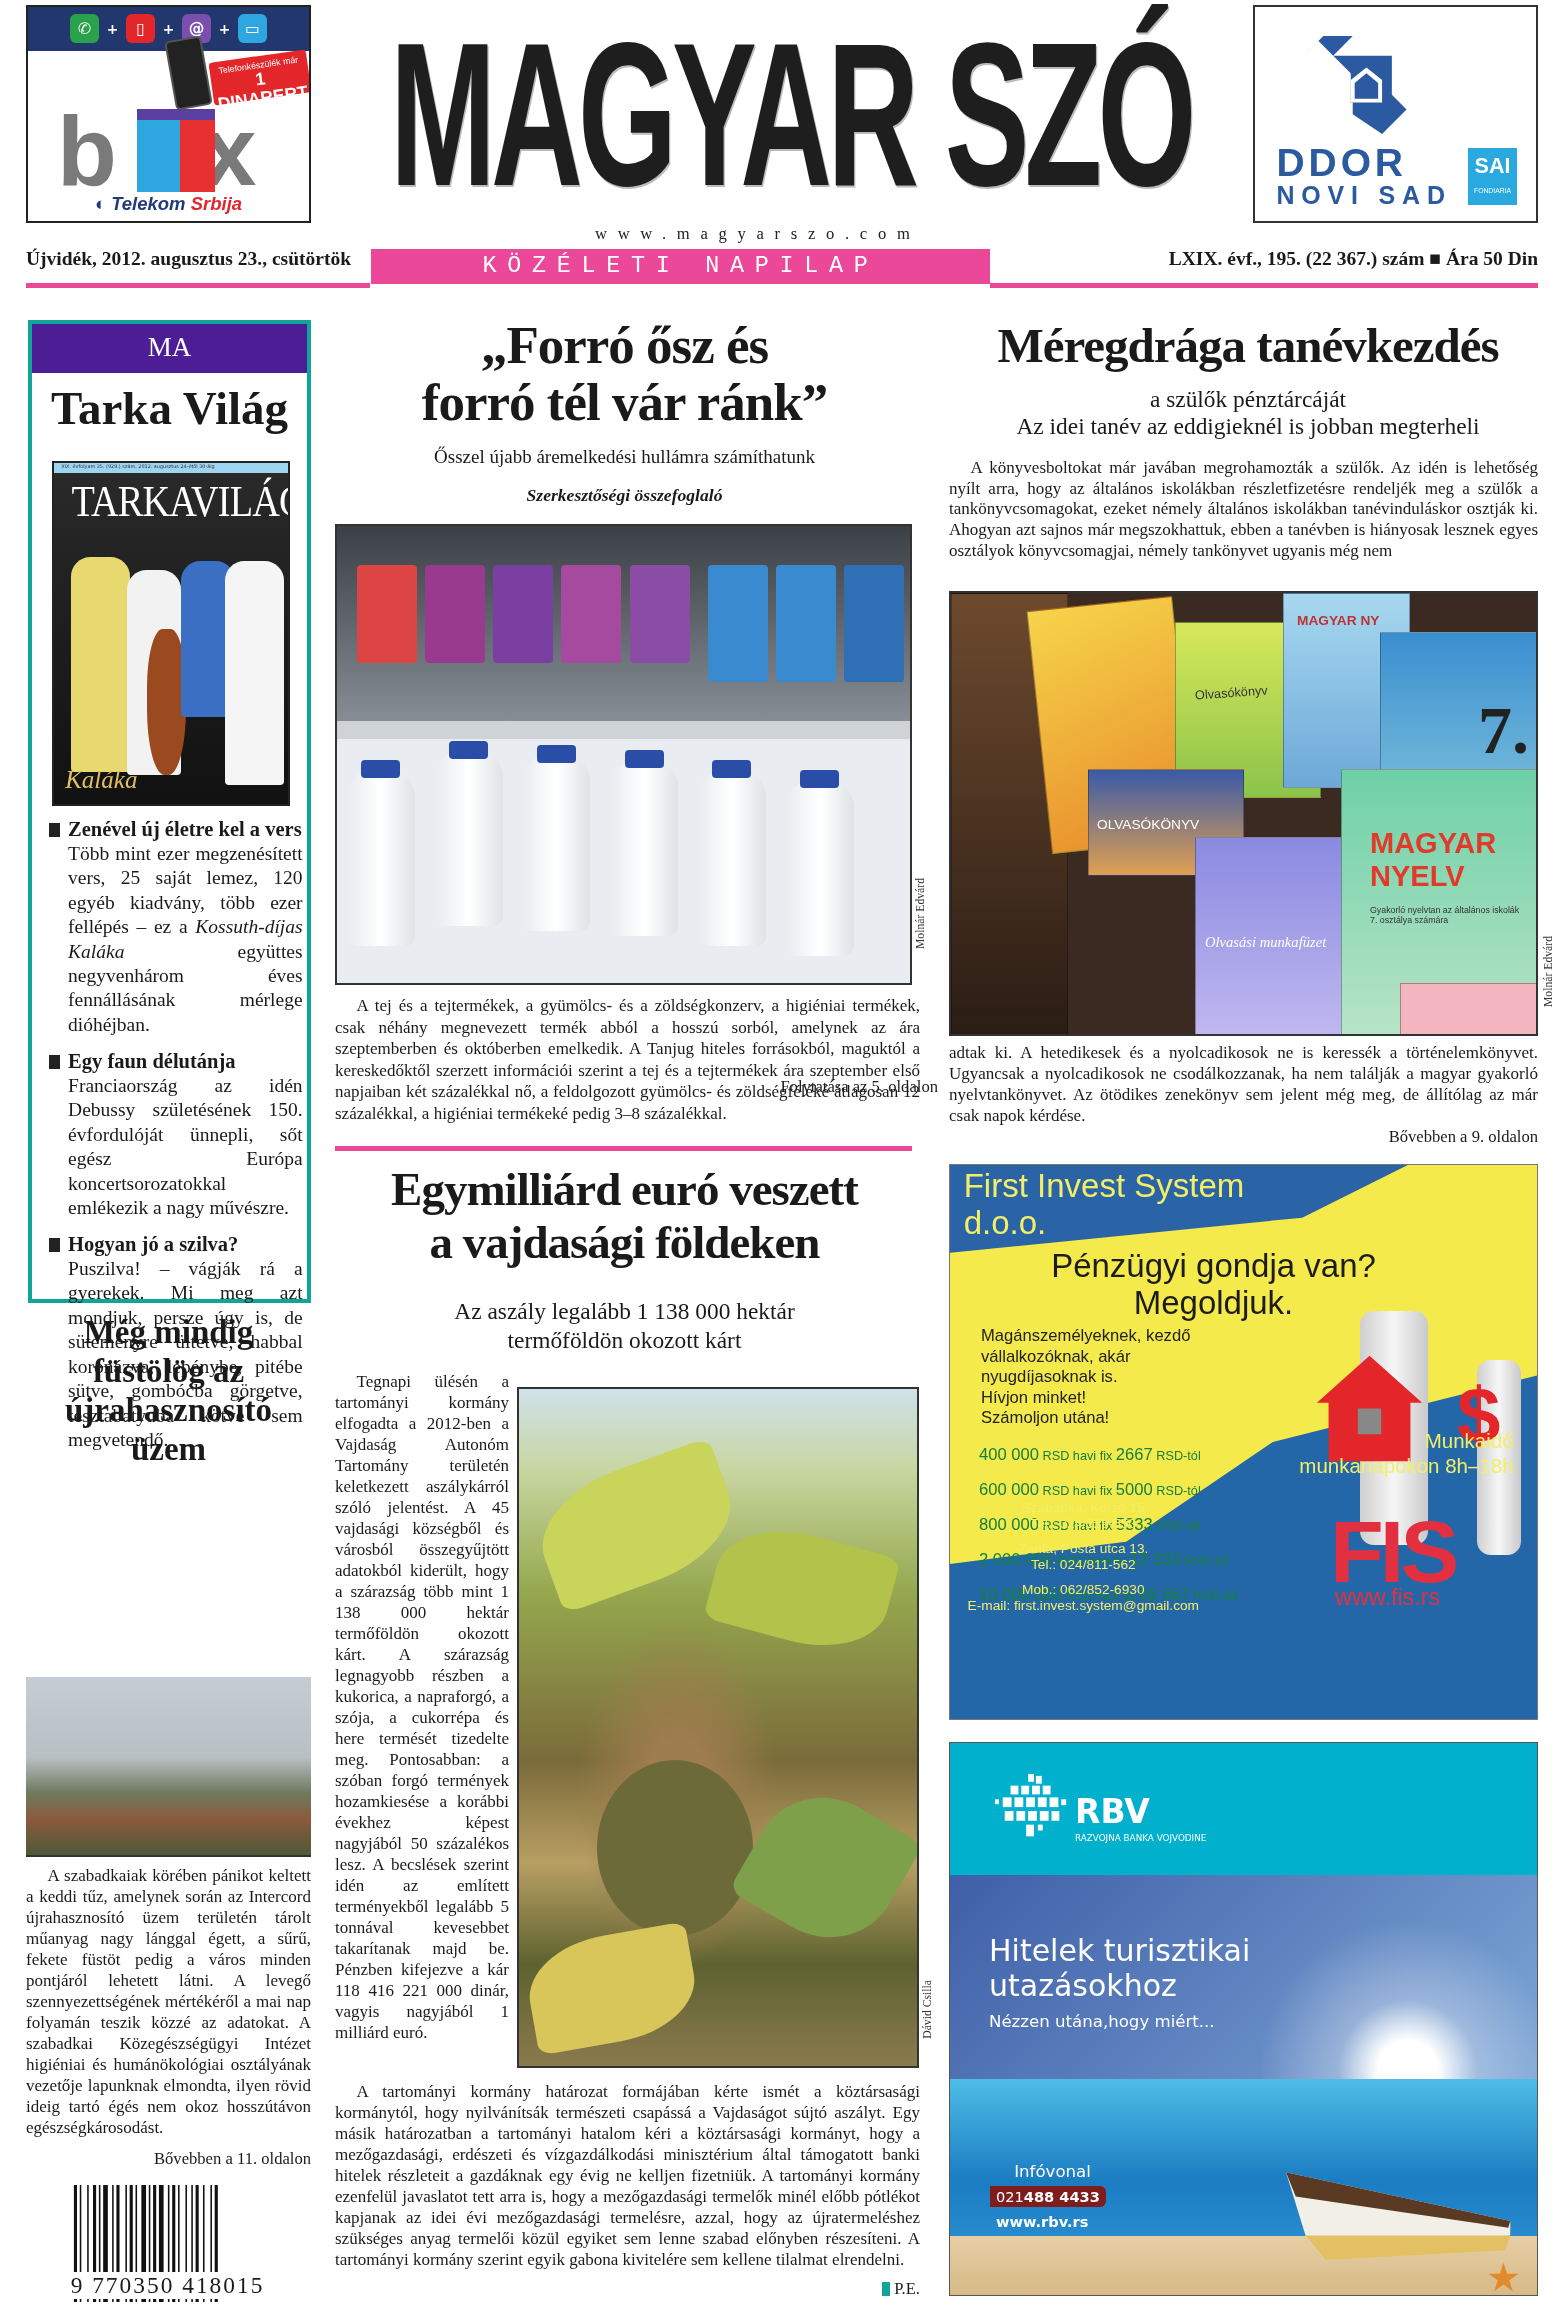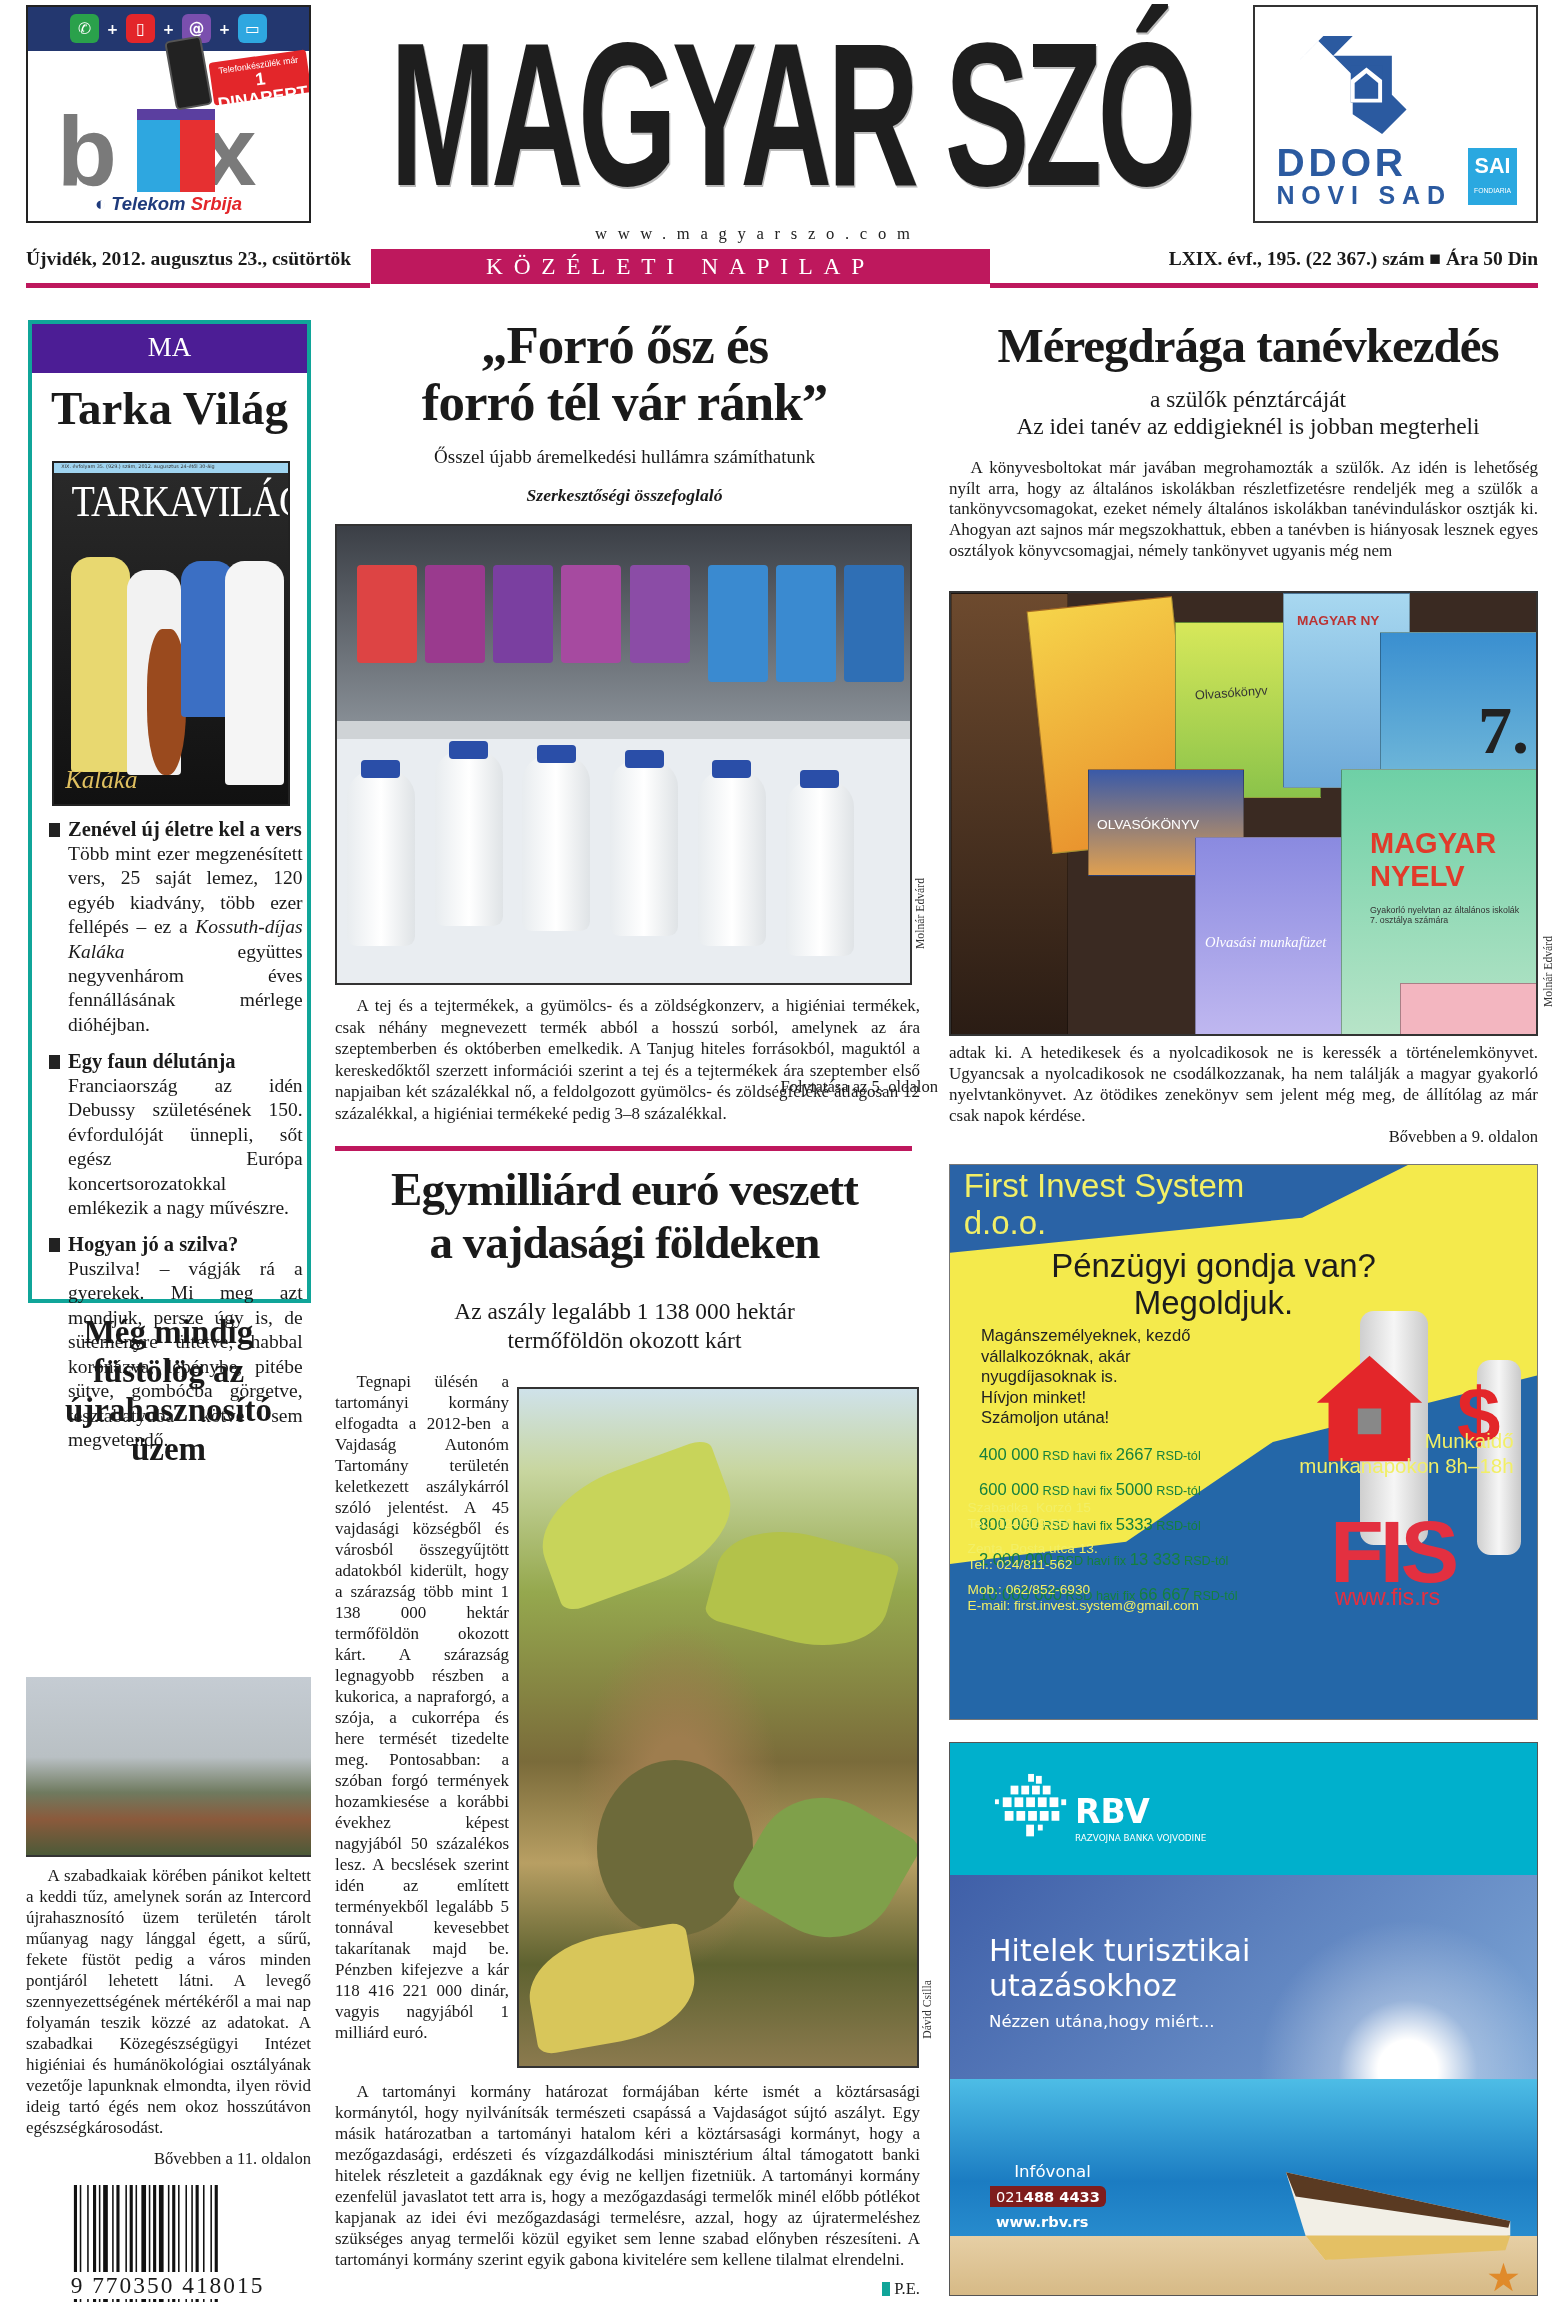--- a/index.html
+++ b/index.html
@@ -1,19 +1,19 @@
 <!DOCTYPE html>
 <html><head>
 <meta charset="utf-8">
 <style>
   * { box-sizing: border-box; margin: 0; padding: 0; }
   html, body { width: 1560px; height: 2313px; background: #fff; overflow: hidden; }
   body { position: relative; font-family: "Liberation Serif", "DejaVu Serif", serif; color: #1a1a1a; }
   .abs { position: absolute; }
-  .teal { background: #be185d; }
+  .teal { background: #ec4899; font-family: Liberation Mono, monospace; }
 
   
   .ad-box { left: 26px; top: 4.9px; width: 285px; height: 218px; border: 2px solid #222; background: #fff; overflow: hidden; }
   .box-topbar { position: absolute; left: 0; top: 0; width: 100%; height: 44px; background: #23376f; display: flex; align-items: center; justify-content: center; gap: 7.8px; }
   .box-icon { width: 29px; height: 29px; border-radius: 5.9px; color: #fff; font: bold 15.6px "DejaVu Sans", sans-serif; display: flex; align-items: center; justify-content: center; }
   .box-plus { color: #fff; font: bold 13.7px "DejaVu Sans", sans-serif; }
   .box-logo { position: absolute; left: 29px; top: 88px; font: bold 98px "Liberation Sans", sans-serif; color: #7a7a7a; letter-spacing: 29px; }
   .box-cube { position: absolute; left: 109px; top: 102px; width: 78px; height: 83px; background: linear-gradient(90deg, #2ea7e0 0 55%, #e63031 55%); border-top: 11.7px solid #5b3fa0; }
   .box-phone { position: absolute; left: 142px; top: 31px; width: 37px; height: 70px; background: #222; border-radius: 4.9px; border: 2.9px solid #555; transform: rotate(-10deg); }
   .box-sticker { position: absolute; left: 183px; top: 49px; width: 98px; height: 43px; background: #e3262a; color: #fff; transform: rotate(-8deg); border-radius: 3.9px; text-align: center; font-family: "Liberation Sans", sans-serif; }
@@ -99,21 +99,21 @@
   .fis-ad { left: 949px; top: 1164px; width: 589px; height: 556px; border: 1px solid #777; overflow: hidden; background: #f4ea4c; font-family: "Liberation Sans", "DejaVu Sans", sans-serif; }
   .fis-top { position: absolute; left: 0; top: 0; width: 100%; height: 78px; background: #2a63a6; clip-path: polygon(0 0, 100% 0, 100% 0, 78% 0, 60% 60%, 0 100%); }
   .fis-blue-bottom { position: absolute; left: 0; top: 0; width: 100%; height: 100%; background: #2467a8; clip-path: polygon(0 72%, 30% 68%, 55% 50%, 100% 38%, 100% 100%, 0 100%); }
   .fis-name { position: absolute; left: 13.7px; top: 2px; color: #f2ef66; font-size: 33px; line-height: 37px; }
   .fis-q { position: absolute; left: 78px; top: 82px; width: 371px; text-align: center; font-size: 33px; line-height: 37px; color: #1c1c1c; }
   .fis-desc { position: absolute; left: 31px; top: 161px; font-size: 16.6px; line-height: 20.5px; color: #222; }
   .fis-rates { position: absolute; left: 29px; top: 273px; font-size: 12.7px; color: #15803d; line-height: 33px; }
   .fis-rates b { font-size: 16.6px; font-weight: normal; }
   .fis-hours { position: absolute; right: 23.4px; top: 263px; text-align: right; color: #f2ef66; font-size: 20.5px; line-height: 25px; }
   .fis-contact { position: absolute; left: 17.6px; top: 335px; color: #f2ef66; font-size: 13.7px; line-height: 15.6px; }
-  .fis-contact p { margin-bottom: 9.8px; }
+  .fis-contact p { margin-bottom: 9.8px; text-align: center; }
   .fis-logo { position: absolute; left: 380px; top: 336px; color: #e33040; font: bold 88px "Liberation Sans", sans-serif; letter-spacing: -3.9px; }
   .fis-url { position: absolute; left: 385px; top: 419px; color: #e33040; font-size: 23.4px; }
   .fis-fig { position: absolute; background: linear-gradient(90deg, #cfcfcf, #f6f6f6, #c9c9c9); border-radius: 13.7px; }
 
   .rbv-ad { left: 949px; top: 1742px; width: 589px; height: 554px; border: 1px solid #555; overflow: hidden; font-family: "DejaVu Sans", "Liberation Sans", sans-serif; }
   .rbv-top { position: absolute; left: 0; top: 0; width: 100%; height: 132px; background: #00b0cc; }
   .rbv-sky { position: absolute; left: 0; top: 132px; width: 100%; height: 205px; background: radial-gradient(circle at 78% 95%, #fff 0 6%, rgba(255,255,255,0.3) 14%, transparent 30%), linear-gradient(135deg, #3f5fa8, #7da6d6); }
   .rbv-sea { position: absolute; left: 0; top: 336px; width: 100%; height: 171px; background: linear-gradient(180deg, #4dbde6, #1b7cc2 60%, #2a8fd0); }
   .rbv-sand { position: absolute; left: 0; top: 493px; width: 100%; height: 61px; background: linear-gradient(180deg, #e6cfa5, #d6b985); }
   .rbv-logo-mark { position: absolute; left: 39px; top: 29px; width: 88px; height: 78px; }

